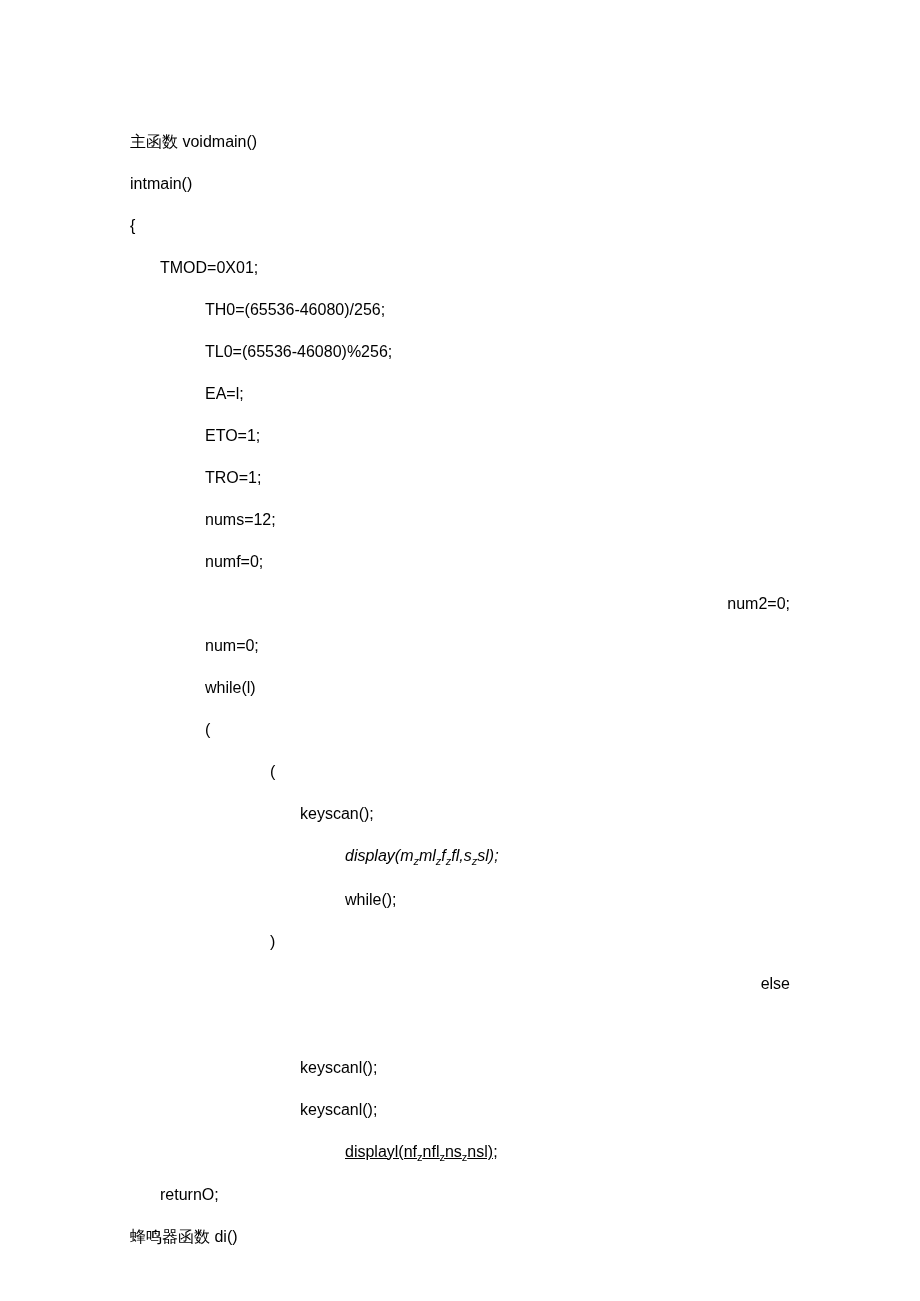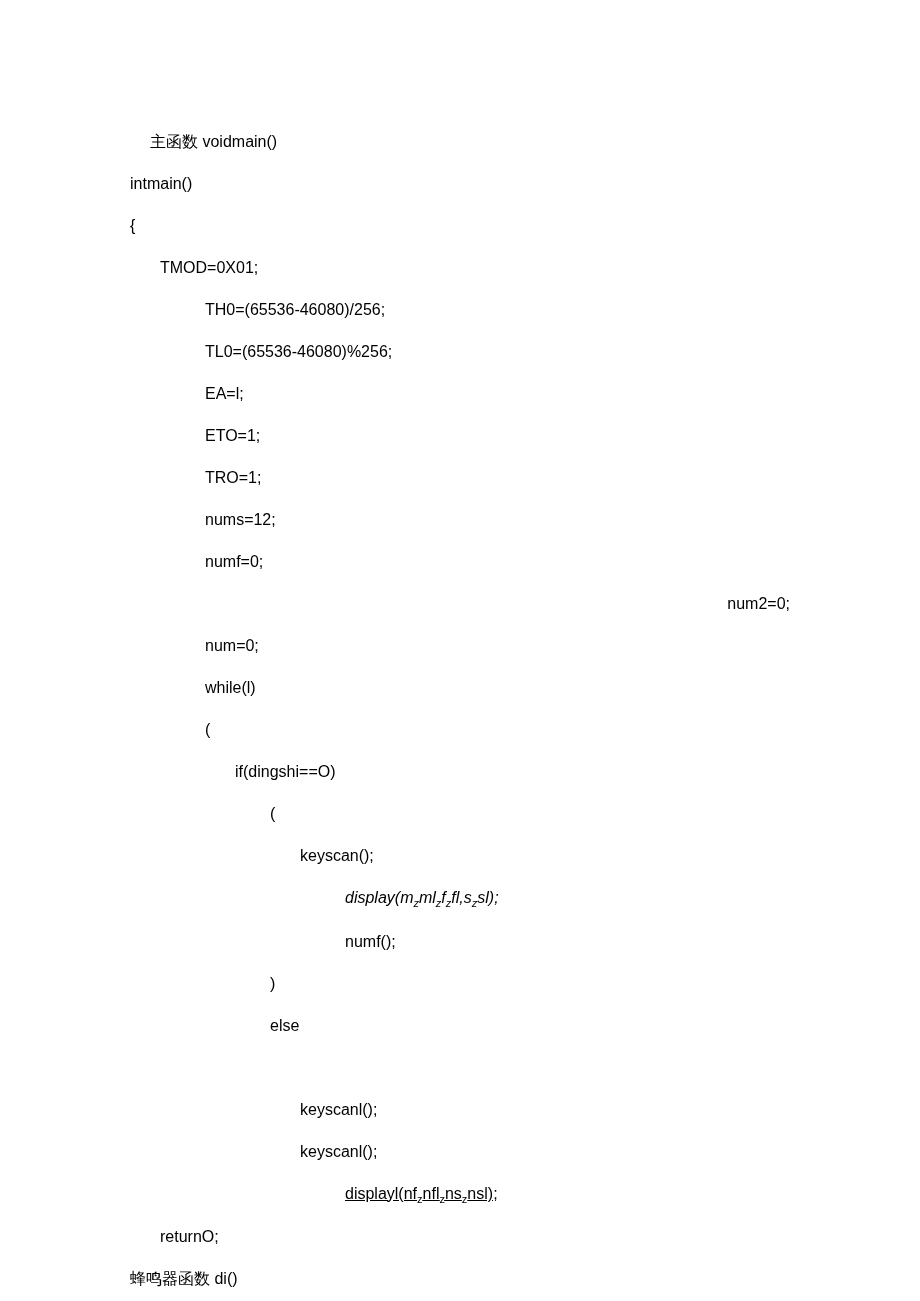--- a/index.html
+++ b/index.html
@@ -21,41 +21,40 @@
   }
   .sub {
     font-size: 11px;
     vertical-align: sub;
   }
 </style>
 </head>
 <body>
 
 <div class="page" id="page-root">
-    <div class="line" style="padding-left: 0px; margin-left: 20px;">主函数 voidmain()</div>
+    <div class="line" style="padding-left: 0px;">主函数 voidmain()</div>
     <div class="line" style="padding-left: 0px; margin-top: 16px;">intmain()</div>
     <div class="line" style="padding-left: 0px;">{</div>
     <div class="line" style="padding-left: 30px;">TMOD=0X01;</div>
     <div class="line" style="padding-left: 75px;">TH0=(65536-46080)/256;</div>
     <div class="line" style="padding-left: 75px;">TL0=(65536-46080)%256;</div>
     <div class="line" style="padding-left: 75px;">EA=l;</div>
     <div class="line" style="padding-left: 75px;">ETO=1;</div>
     <div class="line" style="padding-left: 75px;">TRO=1;</div>
     <div class="line" style="padding-left: 75px;">nums=12;</div>
     <div class="line" style="padding-left: 75px;">numf=0;</div>
     <div class="line" style="padding-left: 75px; text-align: right;">num2=0;</div>
     <div class="line" style="padding-left: 75px;">num=0;</div>
     <div class="line" style="padding-left: 75px;">while(l)</div>
     <div class="line" style="padding-left: 75px;">(</div>
-    <div class="line" style="padding-left: 105px;">if(dingshi==O)</div>
     <div class="line" style="padding-left: 140px;">(</div>
     <div class="line" style="padding-left: 170px;">keyscan();</div>
     <div class="line" style="padding-left: 215px; font-style: italic;">display(m<span class="sub">z</span>ml<span class="sub">z</span>f<span class="sub">z</span>fl,s<span class="sub">z</span>sl);</div>
-    <div class="line" style="padding-left: 215px;">numf();</div>
+    <div class="line" style="padding-left: 215px;">while();</div>
     <div class="line" style="padding-left: 140px;">)</div>
-    <div class="line" style="padding-left: 140px;">else</div>
+    <div class="line" style="padding-left: 140px; text-align: right;">else</div>
     <div class="line" style="padding-left: 0px;">&nbsp;</div>
     <div class="line" style="padding-left: 170px;">keyscanl();</div>
     <div class="line" style="padding-left: 170px;">keyscanl();</div>
     <div class="line" style="padding-left: 215px; text-decoration: underline;">displayl(nf<span class="sub">z</span>nfl<span class="sub">z</span>ns<span class="sub">z</span>nsl);</div>
     <div class="line" style="padding-left: 30px;">returnO;</div>
     <div class="line" style="padding-left: 0px;">蜂鸣器函数 di()</div>
   </div>
 
 </body></html>

